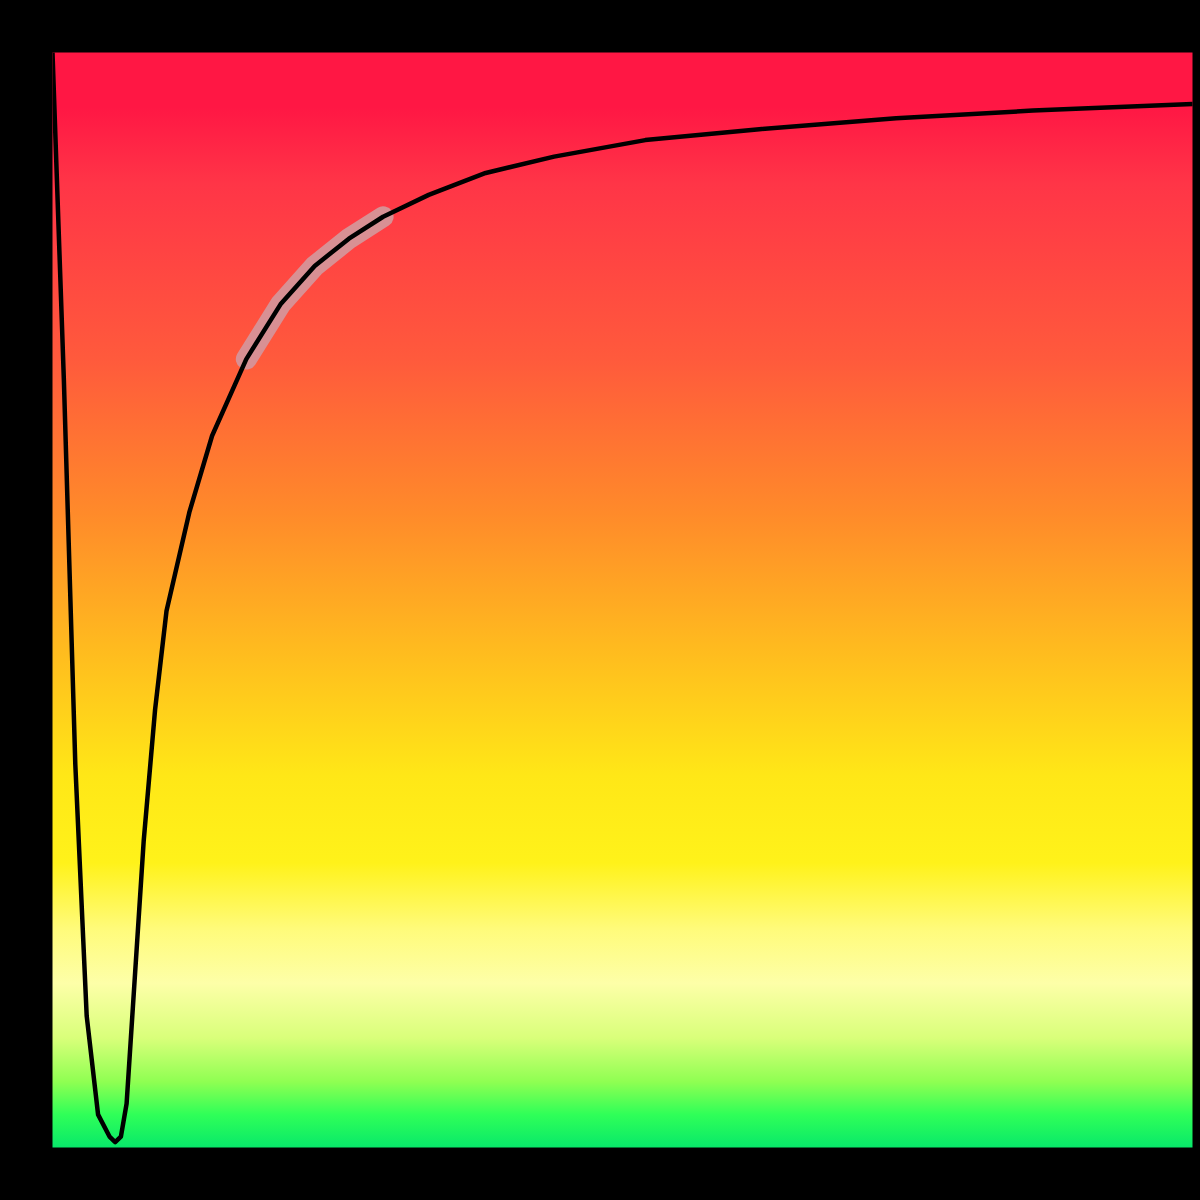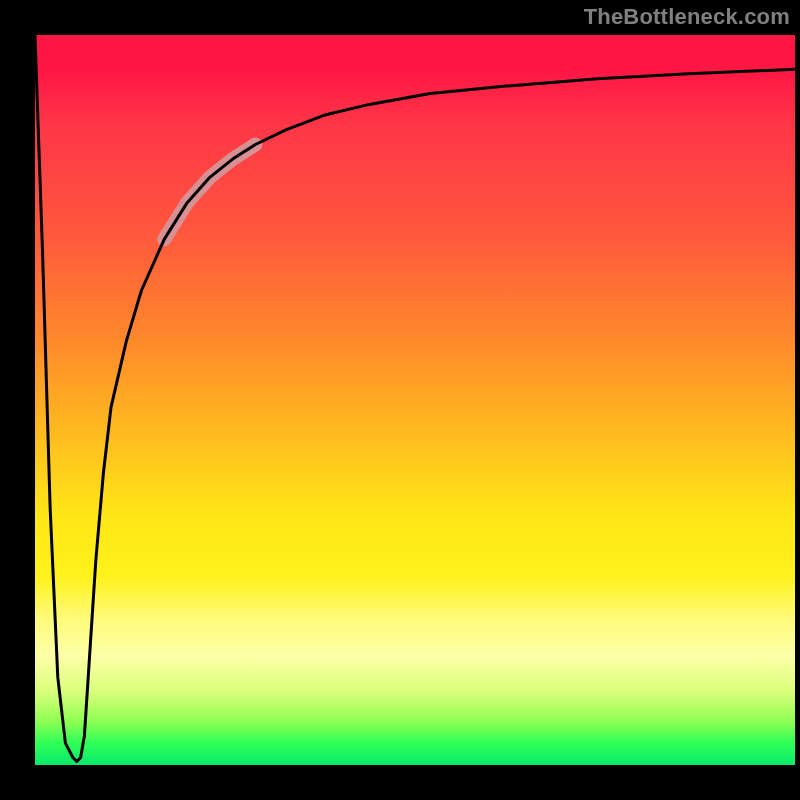--- a/index.html
+++ b/index.html
@@ -58,21 +58,20 @@
     top: 0;
     width: 760px;
     height: 730px;
   }
 </style>
 </head>
 <body>
 
 <div class="frame">
 
-  <div class="watermark">TheBottleneck.com</div>
 
   <div class="plot">
     <svg class="curve" viewBox="0 0 760 730" preserveAspectRatio="none">
 
       <path fill="none" stroke="#d89094" stroke-width="14" stroke-linecap="round" d="M129.2 204.4 L152.0 167.9 L174.8 142.3 L197.6 124.1 L220.4 109.5"></path>
 
       <path fill="none" stroke="#000" stroke-width="3" stroke-linejoin="round" stroke-linecap="round" d="M0.0 0.0 L7.6 219.0 L15.2 474.5 L22.8 642.4 L30.4 708.1 L38.0 722.7 L41.8 726.4 L45.6 722.7 L49.4 700.8 L53.2 642.4 L60.8 525.6 L68.4 438.0 L76.0 372.3 L91.2 306.6 L106.4 255.5 L129.2 204.4 L152.0 167.9 L174.8 142.3 L197.6 124.1 L220.4 109.5 L250.8 94.9 L288.8 80.3 L334.4 69.4 L395.2 58.4 L471.2 51.1 L562.4 43.8 L653.6 38.7 L760.0 34.3"></path>
     </svg>
   </div>
 

